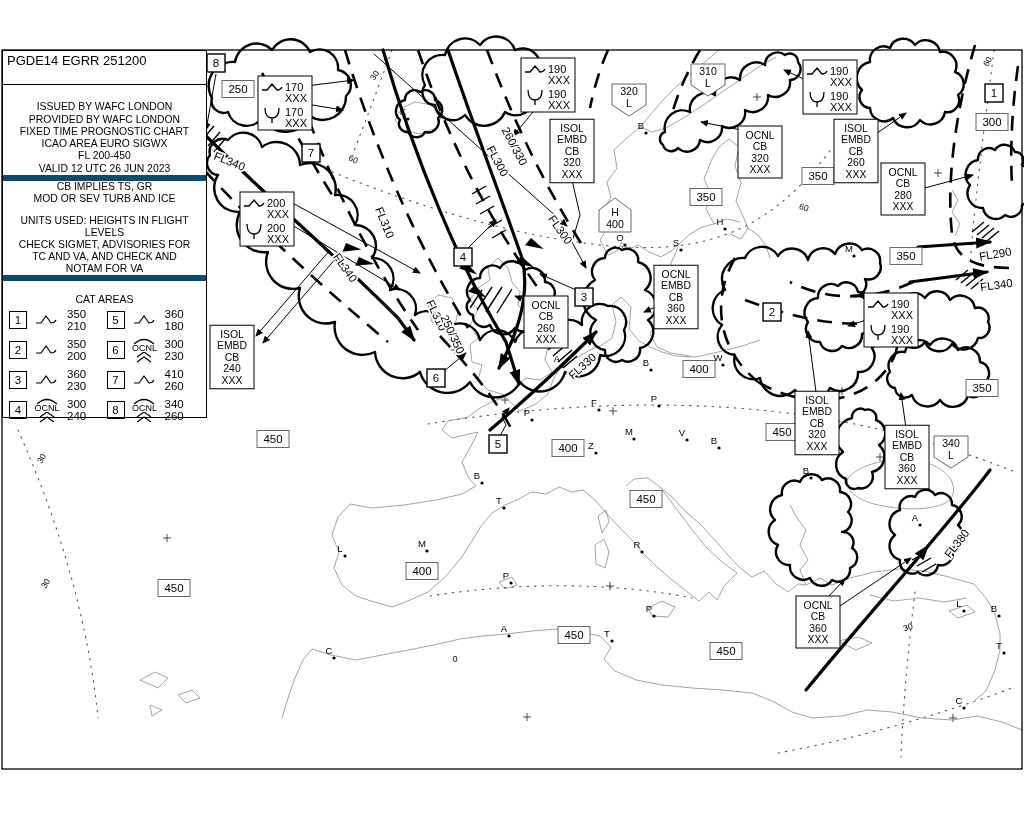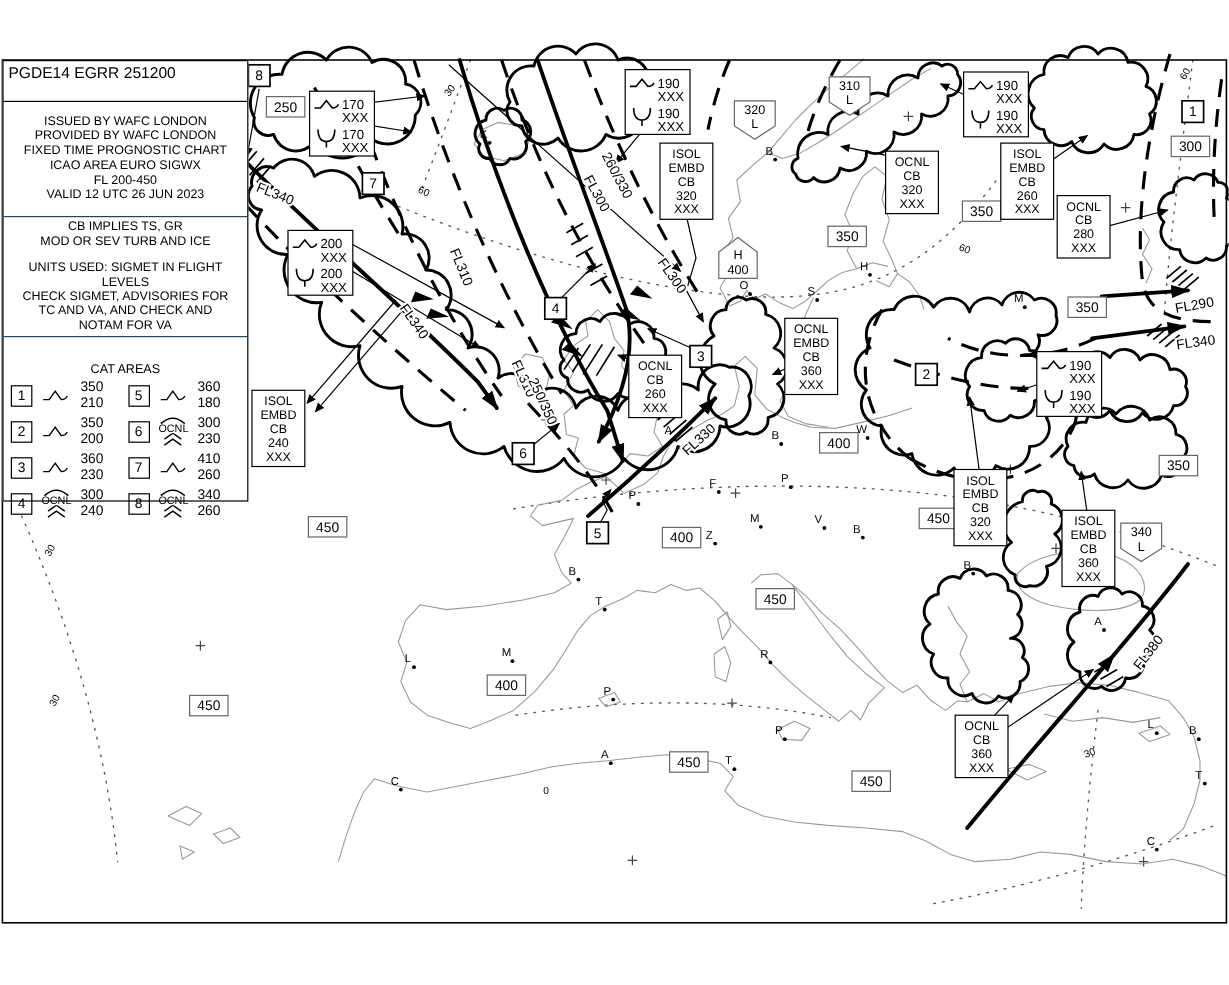--- a/index.html
+++ b/index.html
@@ -3,26 +3,26 @@
 <meta charset="utf-8">
 <style>
   html,body{margin:0;padding:0;background:#fff;}
   .stage{position:relative;width:1024px;height:821px;background:#fff;overflow:hidden;
          font-family:"Liberation Sans",sans-serif;color:#000;}
   #chart{position:absolute;left:0;top:0;}
   #chart text{font-family:"Liberation Sans",sans-serif;fill:#000;}
   .panel{position:absolute;left:2px;top:50px;width:205px;height:368px;background:#fff;
          border:1px solid #000;box-sizing:border-box;z-index:5;}
   .panel .ptitle{font-size:13px;padding:2px 4px 14px 4px;border-bottom:1px solid #000;height:17px;}
-  .sec{box-sizing:border-box;border-bottom:1px solid #0c4a6e;display:flex;flex-direction:column;
-       align-items:center;justify-content:center;text-align:center;}
+  .sec{box-sizing:border-box;border-bottom:6px solid #0c4a6e;display:flex;flex-direction:column;
+       align-items:center;justify-content:flex-end;text-align:center;}
   .secA{height:96px;font-size:10.4px;line-height:12.3px;}
   .secB{height:100px;font-size:10.4px;line-height:12px;}
   .secB .gap{height:10px;}
-  .secC{height:151px;border-bottom:none;justify-content:flex-end;}
+  .secC{height:151px;border-bottom:none;justify-content:center;}
   .cat-title{font-size:10.5px;margin:2px 0 2px 0;}
   #catgrid{display:grid;grid-template-columns:1fr 1fr;row-gap:5px;column-gap:2px;width:100%;
            padding:1px 4px 0 6px;box-sizing:border-box;}
   .cat-entry{display:flex;align-items:center;gap:3px;}
   .cat-num{width:16px;height:16px;border:1.3px solid #000;display:flex;align-items:center;
            justify-content:center;font-size:11.5px;flex:0 0 auto;}
   .cat-sym{width:34px;display:flex;align-items:center;justify-content:center;flex:0 0 auto;}
   .cat-vals{display:flex;flex-direction:column;font-size:11.5px;line-height:12.5px;}
   .ocnl-stack{display:flex;flex-direction:column;align-items:center;line-height:7px;}
   .ocnl-stack span{font-size:9px;letter-spacing:0;}
@@ -602,21 +602,21 @@
         <div>FL 200-450</div>
         <div>VALID 12 UTC 26 JUN 2023</div>
       </div>
     <div class="sec secB">
       <div>
           <div>CB IMPLIES TS, GR</div>
           <div>MOD OR SEV TURB AND ICE</div>
         </div>
       <div class="gap"></div>
       <div>
-          <div>UNITS USED: SIGMET IN FLIGHT LEVELS</div>
+          <div>UNITS USED: HEIGHTS IN FLIGHT LEVELS</div>
           <div>CHECK SIGMET, ADVISORIES FOR</div>
           <div>TC AND VA, AND CHECK AND</div>
           <div>NOTAM FOR VA</div>
         </div>
     </div>
     <div class="sec secC">
       <div class="cat-title">CAT AREAS</div>
       <div id="catgrid">
           <div class="cat-entry">
             <div class="cat-num">1</div>

